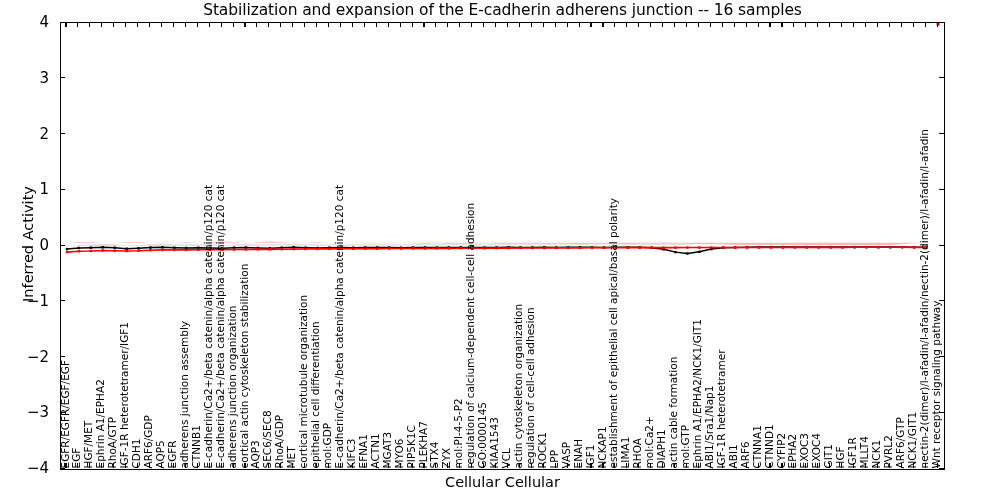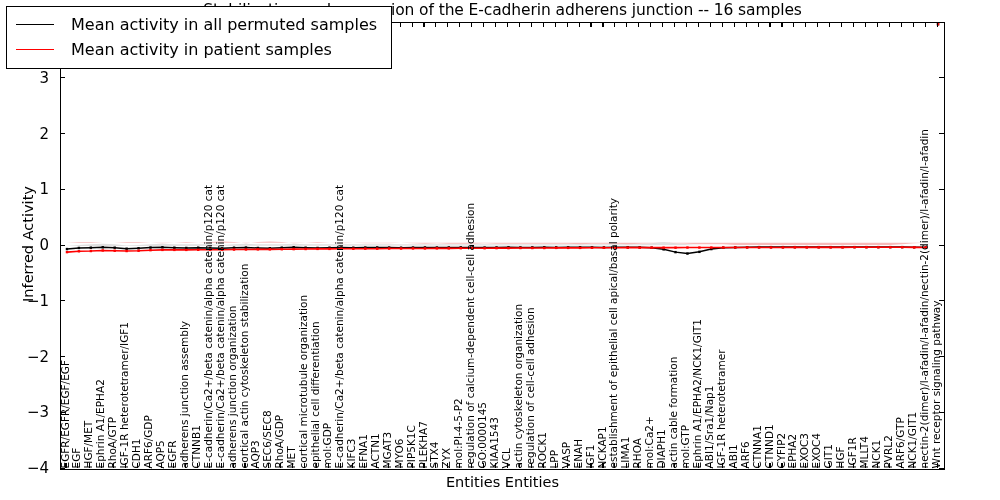--- a/index.html
+++ b/index.html
@@ -306,21 +306,21 @@
         <rect x="816.17" y="223.03" width="2.4" height="2.4" fill="#ff0000"></rect>
         <rect x="828.10" y="223.03" width="2.4" height="2.4" fill="#ff0000"></rect>
         <rect x="840.04" y="223.03" width="2.4" height="2.4" fill="#ff0000"></rect>
         <rect x="851.97" y="223.14" width="2.4" height="2.4" fill="#ff0000"></rect>
         <rect x="863.90" y="223.25" width="2.4" height="2.4" fill="#ff0000"></rect>
         <rect x="875.83" y="NaN" width="2.4" height="2.4" fill="#ff0000"></rect>
       </svg>
   </div>
 
   <div id="ylabel">Inferred Activity</div>
-  <div id="xlabel">Entities Entities</div>
+  <div id="xlabel">Cellular Cellular</div>
 
   <div id="yticks-layer">
       <div class="ytick-label" style="top: 468px;">−4</div>
       <div class="ytick-mark" style="left: 60px; top: 467.5px;"></div>
       <div class="ytick-mark" style="left: 939px; top: 467.5px;"></div>
       <div class="ytick-label" style="top: 412.25px;">−3</div>
       <div class="ytick-mark" style="left: 60px; top: 411.75px;"></div>
       <div class="ytick-mark" style="left: 939px; top: 411.75px;"></div>
       <div class="ytick-label" style="top: 356.5px;">−2</div>
       <div class="ytick-mark" style="left: 60px; top: 356px;"></div>
@@ -562,24 +562,14 @@
       <div class="xtick-mark" style="left: 912.669px; bottom: 32px;"></div>
       <div class="xtick-mark" style="left: 912.669px; bottom: 473px;"></div>
       <div class="xtick-label" style="left: 928.701px;">nectin-2(dimer)/l-afadin/l-afadin/nectin-2(dimer)/l-afadin/l-afadin</div>
       <div class="xtick-mark" style="left: 924.601px; bottom: 32px;"></div>
       <div class="xtick-mark" style="left: 924.601px; bottom: 473px;"></div>
       <div class="xtick-label" style="left: 940.634px;">Wnt receptor signaling pathway</div>
       <div class="xtick-mark" style="left: 936.534px; bottom: 32px;"></div>
       <div class="xtick-mark" style="left: 936.534px; bottom: 473px;"></div>
     </div>
 
-  <div id="legend">
-    <div class="legend-row">
-      <span class="legend-swatch" style="border-top-color:#000000"></span>
-      <span class="legend-text">Mean activity in all permuted samples</span>
-    </div>
-    <div class="legend-row">
-      <span class="legend-swatch" style="border-top-color:#ff0000"></span>
-      <span class="legend-text">Mean activity in patient samples</span>
-    </div>
-  </div>
 
 </div>
 
 </body></html>

